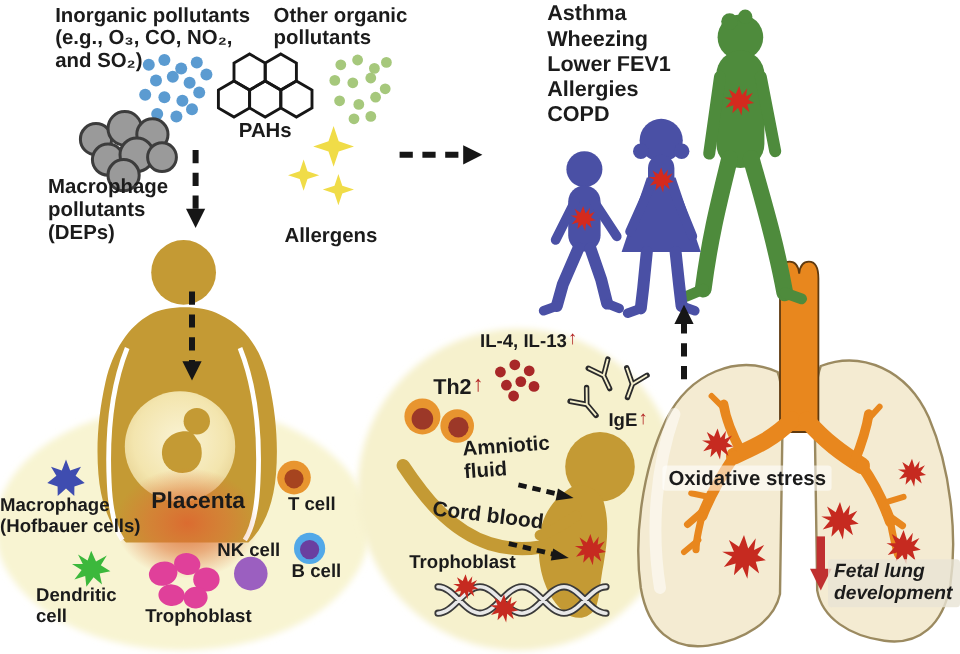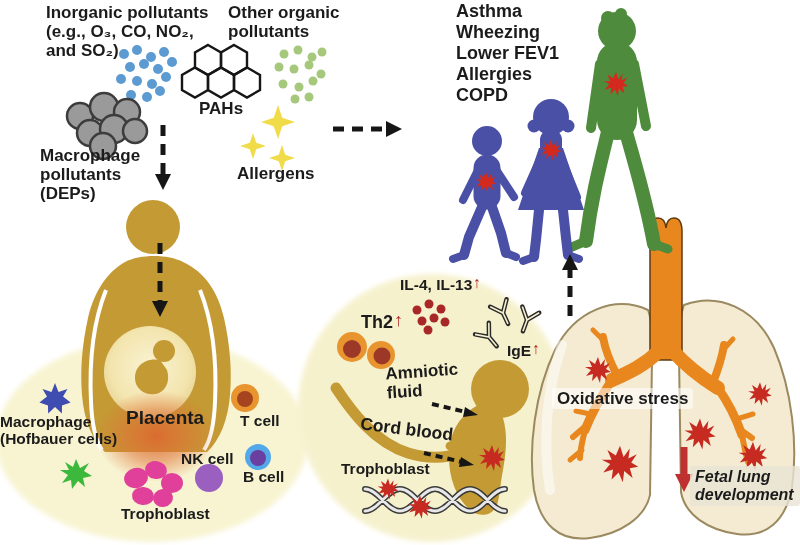--- a/index.html
+++ b/index.html
@@ -283,35 +283,39 @@
 <div class="lbl w6 ctr" style="left:228px;top:3px;width:120px;font-size:17px;">
   <span class="ln">Other organic</span>
   <span class="ln">pollutants</span>
 </div>
 <div class="lbl w6" style="left:199px;top:99px;font-size:17px;">PAHs</div>
 <div class="lbl w6 ctr" style="left:40px;top:146px;width:102px;font-size:17px;">
   <span class="ln">Macrophage</span>
   <span class="ln">pollutants</span>
   <span class="ln">(DEPs)</span>
 </div>
-<div class="lbl w6" style="left:237px;top:164px;font-size:17px;">Allergens</div>
+<div class="lbl w6" style="left:237px;top:187px;font-size:17px;">Allergens</div>
 
 <div class="lbl w6" style="left:456px;top:1px;font-size:18px;line-height:21px;">
   <span class="ln">Asthma</span>
   <span class="ln">Wheezing</span>
   <span class="ln">Lower FEV1</span>
   <span class="ln">Allergies</span>
   <span class="ln">COPD</span>
 </div>
 
 <div class="lbl w8" style="left:126px;top:407px;font-size:19px;">Placenta</div>
 <div class="lbl w6 ctr" style="left:0px;top:413px;width:130px;font-size:15.5px;">
   <span class="ln">Macrophage</span>
   <span class="ln">(Hofbauer cells)</span>
 </div>
+<div class="lbl w6 ctr" style="left:30px;top:488px;width:88px;font-size:15.5px;">
+  <span class="ln">Dendritic</span>
+  <span class="ln">cell</span>
+</div>
 <div class="lbl w6" style="left:121px;top:505px;font-size:15.5px;">Trophoblast</div>
 <div class="lbl w6" style="left:181px;top:450px;font-size:15.5px;">NK cell</div>
 <div class="lbl w6" style="left:240px;top:412px;font-size:15.5px;">T cell</div>
 <div class="lbl w6" style="left:243px;top:468px;font-size:15.5px;">B cell</div>
 
 <div class="lbl w6" style="left:400px;top:276px;font-size:15.5px;text-align:right;">
   <span>IL-4, IL-13</span><span class="up">↑</span>
 </div>
 <div class="lbl w6" style="left:361px;top:312px;font-size:18px;">
   <span>Th2</span><span class="up">↑</span>

